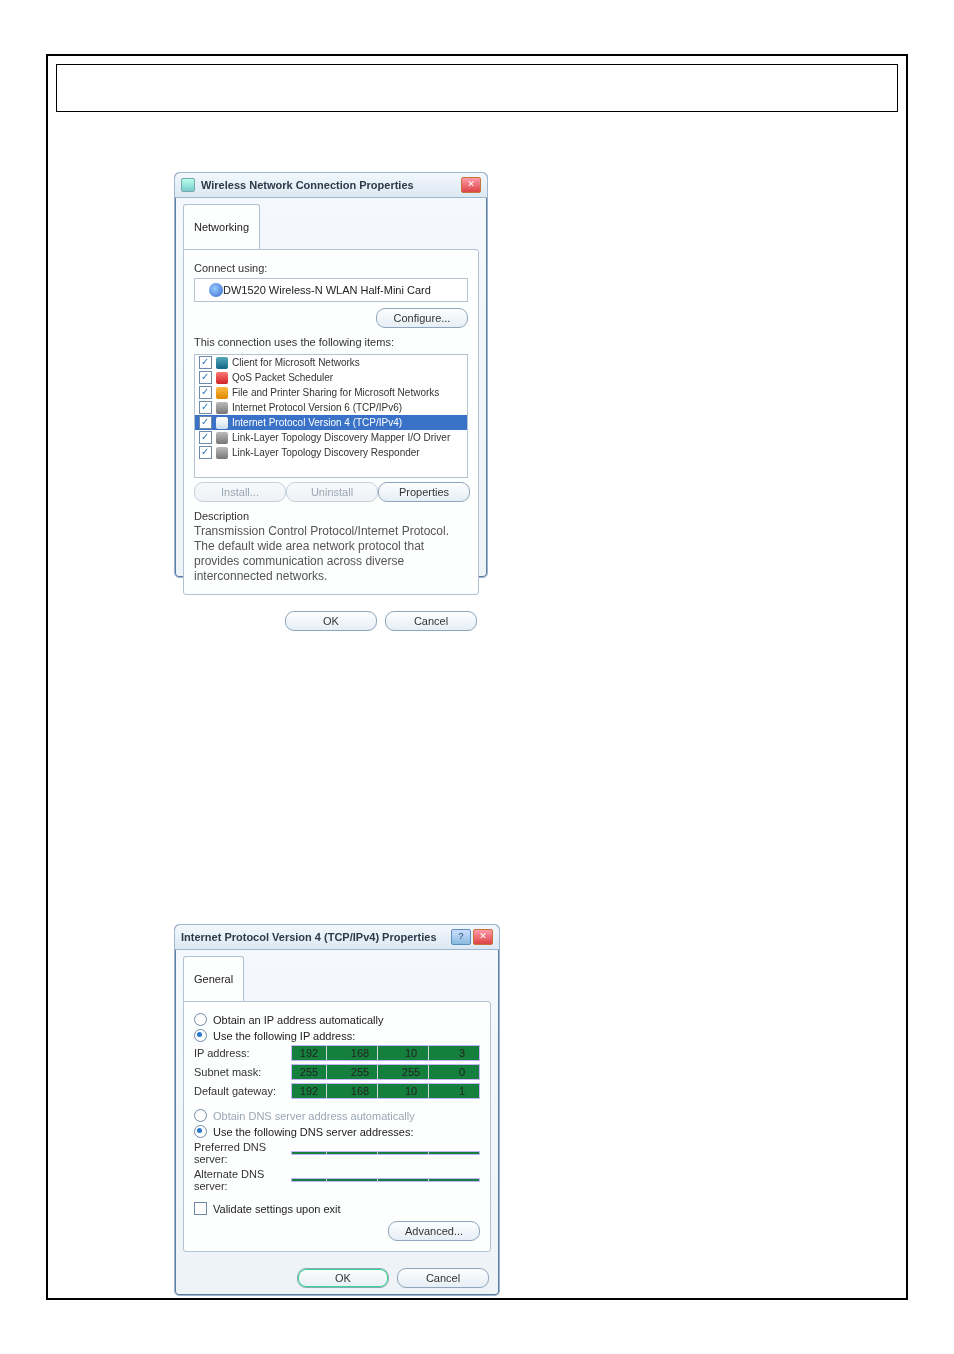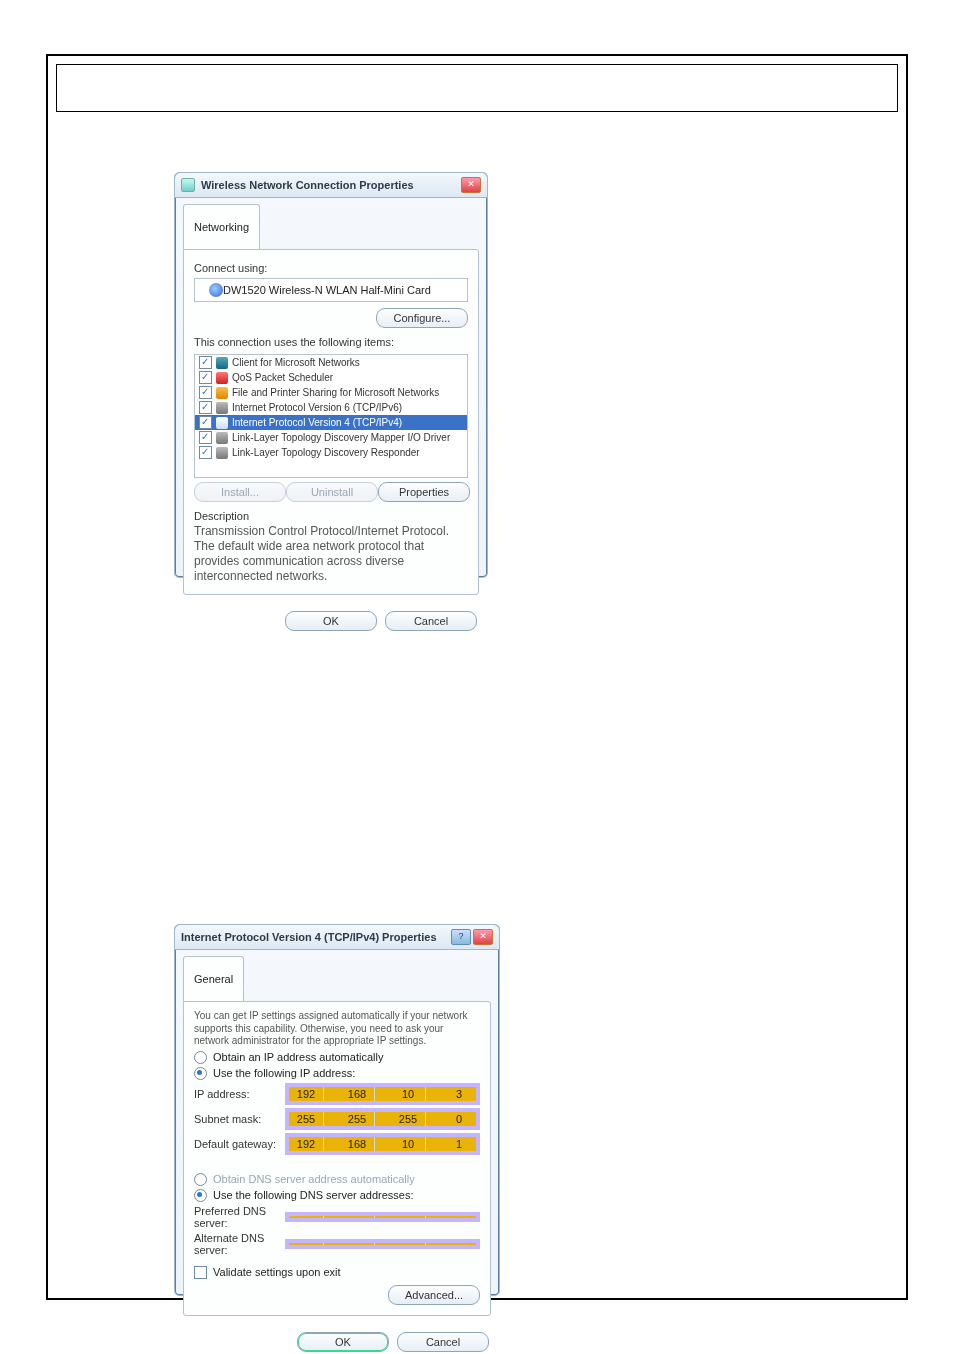--- a/index.html
+++ b/index.html
@@ -41,21 +41,21 @@
   .desc .dt{font-size:12px;color:#555;line-height:1.25;margin-top:2px}
   .dlg-footer{display:flex;justify-content:flex-end;gap:8px;padding:8px 10px}
   
   .dlg2{left:126px;top:868px;width:324px;height:370px}
   .radio{display:flex;align-items:center;gap:6px;font-size:11px;margin:3px 0}
   .radio .rbul{width:11px;height:11px;border:1px solid #6e8aa6;border-radius:50%;background:#fff;position:relative}
   .radio.sel .rbul::after{content:"";position:absolute;left:2px;top:2px;width:5px;height:5px;border-radius:50%;background:#2a78c8}
   .radio.dis{color:#9aa7b4}
   .frow{display:flex;align-items:center;margin:3px 0}
   .frow .flab{width:120px;font-size:11px;color:#333}
-  .ipbox{display:flex;gap:16px;border:4px solid #c4b5fd;background:#eab308}
+  .ipbox{display:flex;gap:16px;border:1px solid #c4b5fd;background:#15803d}
   .ipbox .oct{width:34px;text-align:center;font-size:11px;padding:1px 0;border-right:1px solid #d0d8e0}
   .ipbox .oct:last-child{border-right:none}
   .chkrow{display:flex;align-items:center;gap:6px;font-size:11px;margin-top:10px}
   .chkrow .cb{width:11px;height:11px;border:1px solid #6e8aa6;background:#fff}
   .advrow{display:flex;justify-content:flex-end;margin-top:6px}
   .intro{font-size:10px;color:#555;line-height:1.25}
 </style>
 </head>
 <body>
 
@@ -142,21 +142,20 @@
         <div class="ttl">Internet Protocol Version 4 (TCP/IPv4) Properties</div>
         <div class="winbtns">
           <div class="winbtn" style="background:linear-gradient(#cdf,#8bd);border-color:#5a8fc0;color:#246">?</div>
           <div class="winbtn">✕</div>
         </div>
       </div>
       <div class="tabrow">
         <div class="tab">General</div>
       </div>
       <div class="tabarea">
-        <div class="intro">You can get IP settings assigned automatically if your network supports this capability. Otherwise, you need to ask your network administrator for the appropriate IP settings.</div>
 
         <div class="radio">
           <div class="rbul"></div>
           <div>Obtain an IP address automatically</div>
         </div>
         <div class="radio sel">
           <div class="rbul"></div>
           <div>Use the following IP address:</div>
         </div>
         <div class="frow">
@@ -180,21 +179,21 @@
         <div class="frow">
           <div class="flab">Default gateway:</div>
           <div class="ipbox" id="ipbox-gw">
               <div class="oct">192</div>
               <div class="oct">168</div>
               <div class="oct">10</div>
               <div class="oct">1</div>
             </div>
         </div>
 
-        <div class="radio dis" style="margin-top:18px">
+        <div class="radio dis" style="margin-top:10px">
           <div class="rbul"></div>
           <div>Obtain DNS server address automatically</div>
         </div>
         <div class="radio sel">
           <div class="rbul"></div>
           <div>Use the following DNS server addresses:</div>
         </div>
         <div class="frow">
           <div class="flab">Preferred DNS server:</div>
           <div class="ipbox" id="ipbox-pdns">

